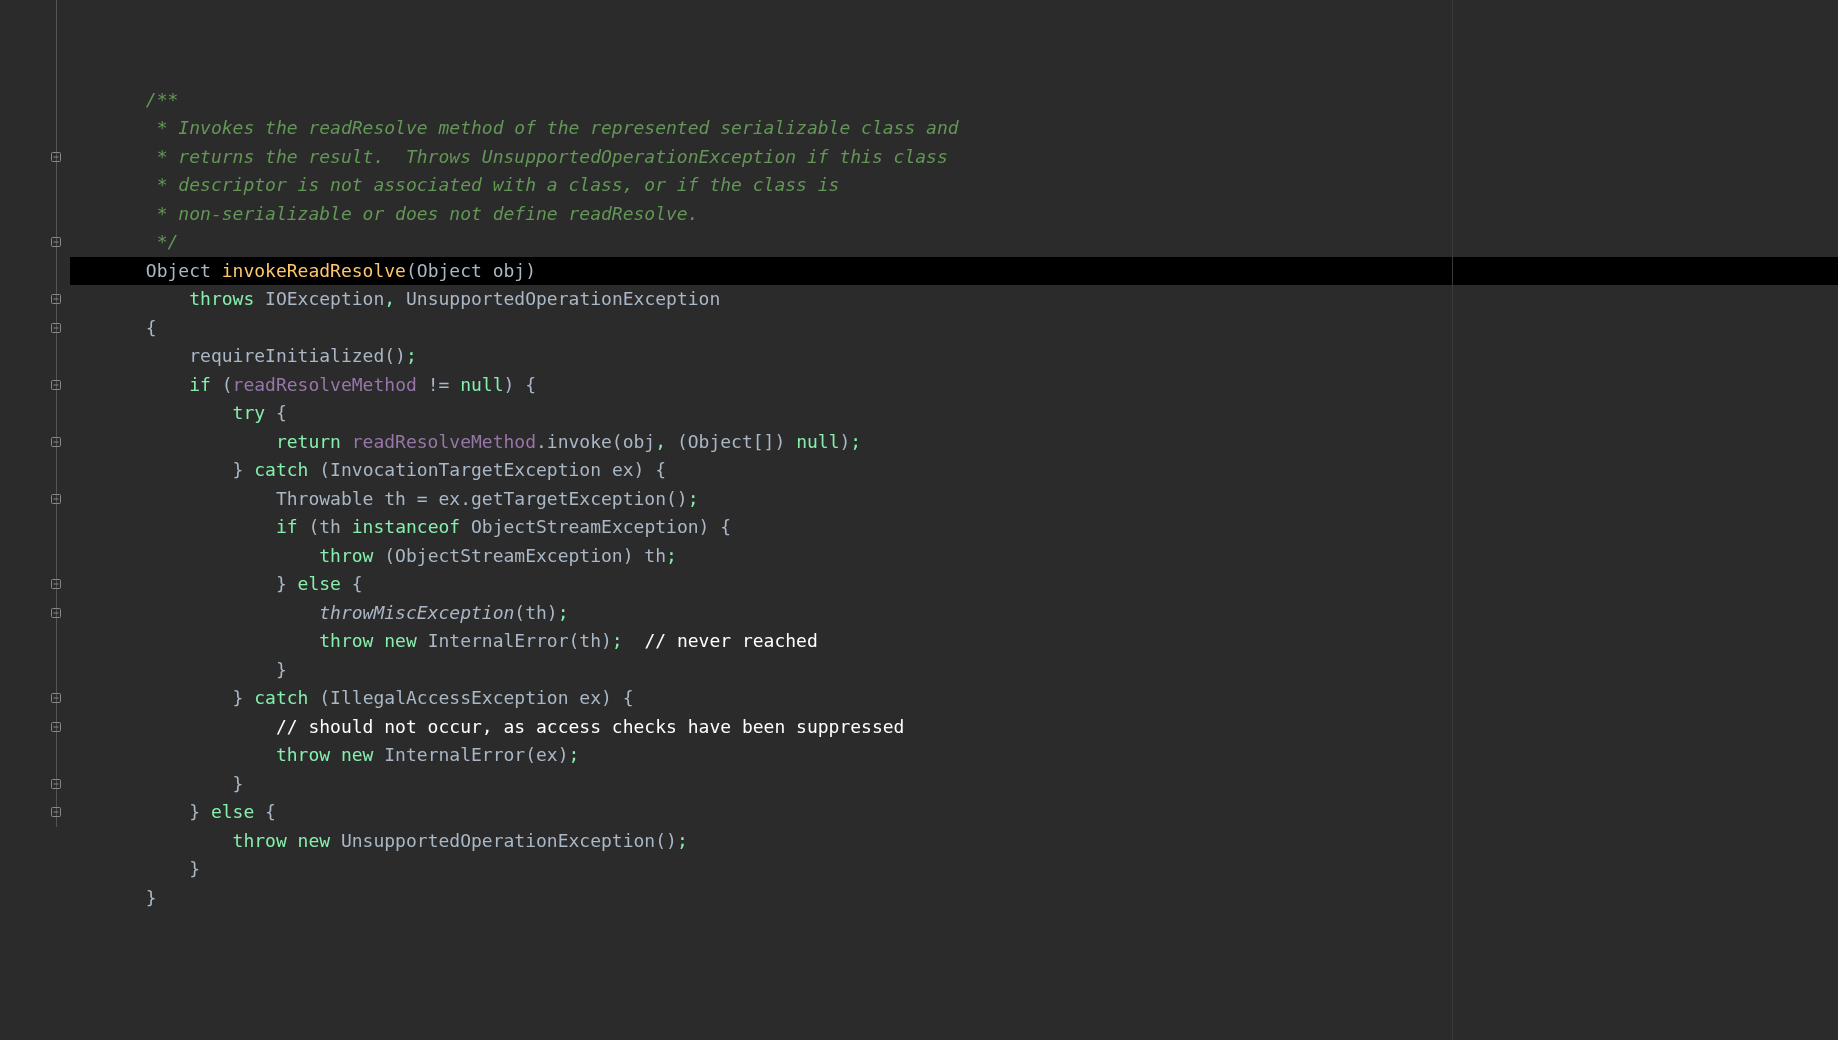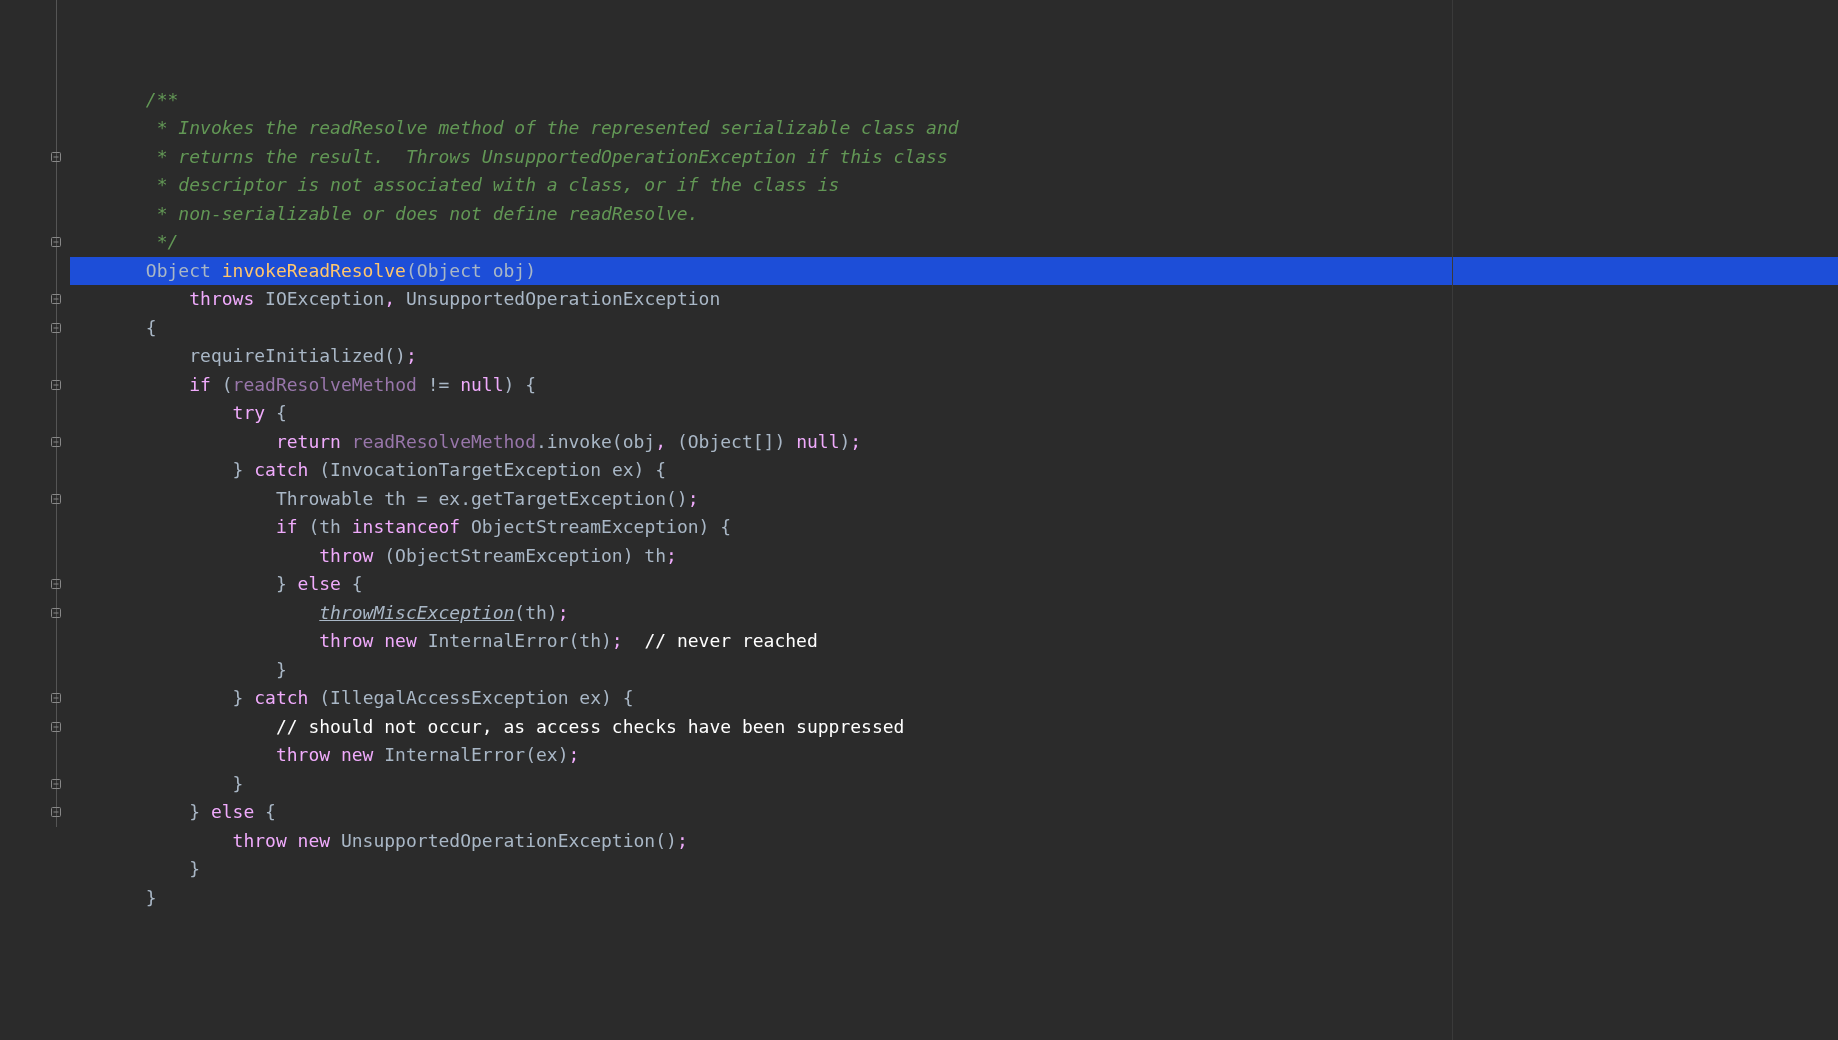--- a/index.html
+++ b/index.html
@@ -51,30 +51,30 @@
   .code {
     flex: 1;
     padding-left: 0;
     white-space: pre;
     position: relative;
   }
   .code-line {
     height: 28.5px;
     padding-left: 0;
   }
-  .code-line.hl { background: #1d4ed8; }
+  .code-line.hl { background: #000000; }
   
   .c  { color: #629755; font-style: italic; }      
-  .k  { color: #f0abfc; }                            
+  .k  { color: #86efac; }                            
   .id { color: #a9b7c6; }                            
   .fn { color: #ffc66d; }
   .p  { color: #a9b7c6; }                            
   .fld{ color: #9876aa; text-align: center; }                            
   .lc { color: #ffffff; font-style: normal; }        
-  .mi { color: #a9b7c6; font-style: italic; text-decoration: underline; }        
+  .mi { color: #a9b7c6; font-style: italic; }        
   .ruler {
     position: absolute;
     top: 0;
     bottom: 0;
     width: 1px;
     background: #3a3a3a;
     left: 1382px;
   }
 </style>
 </head>

